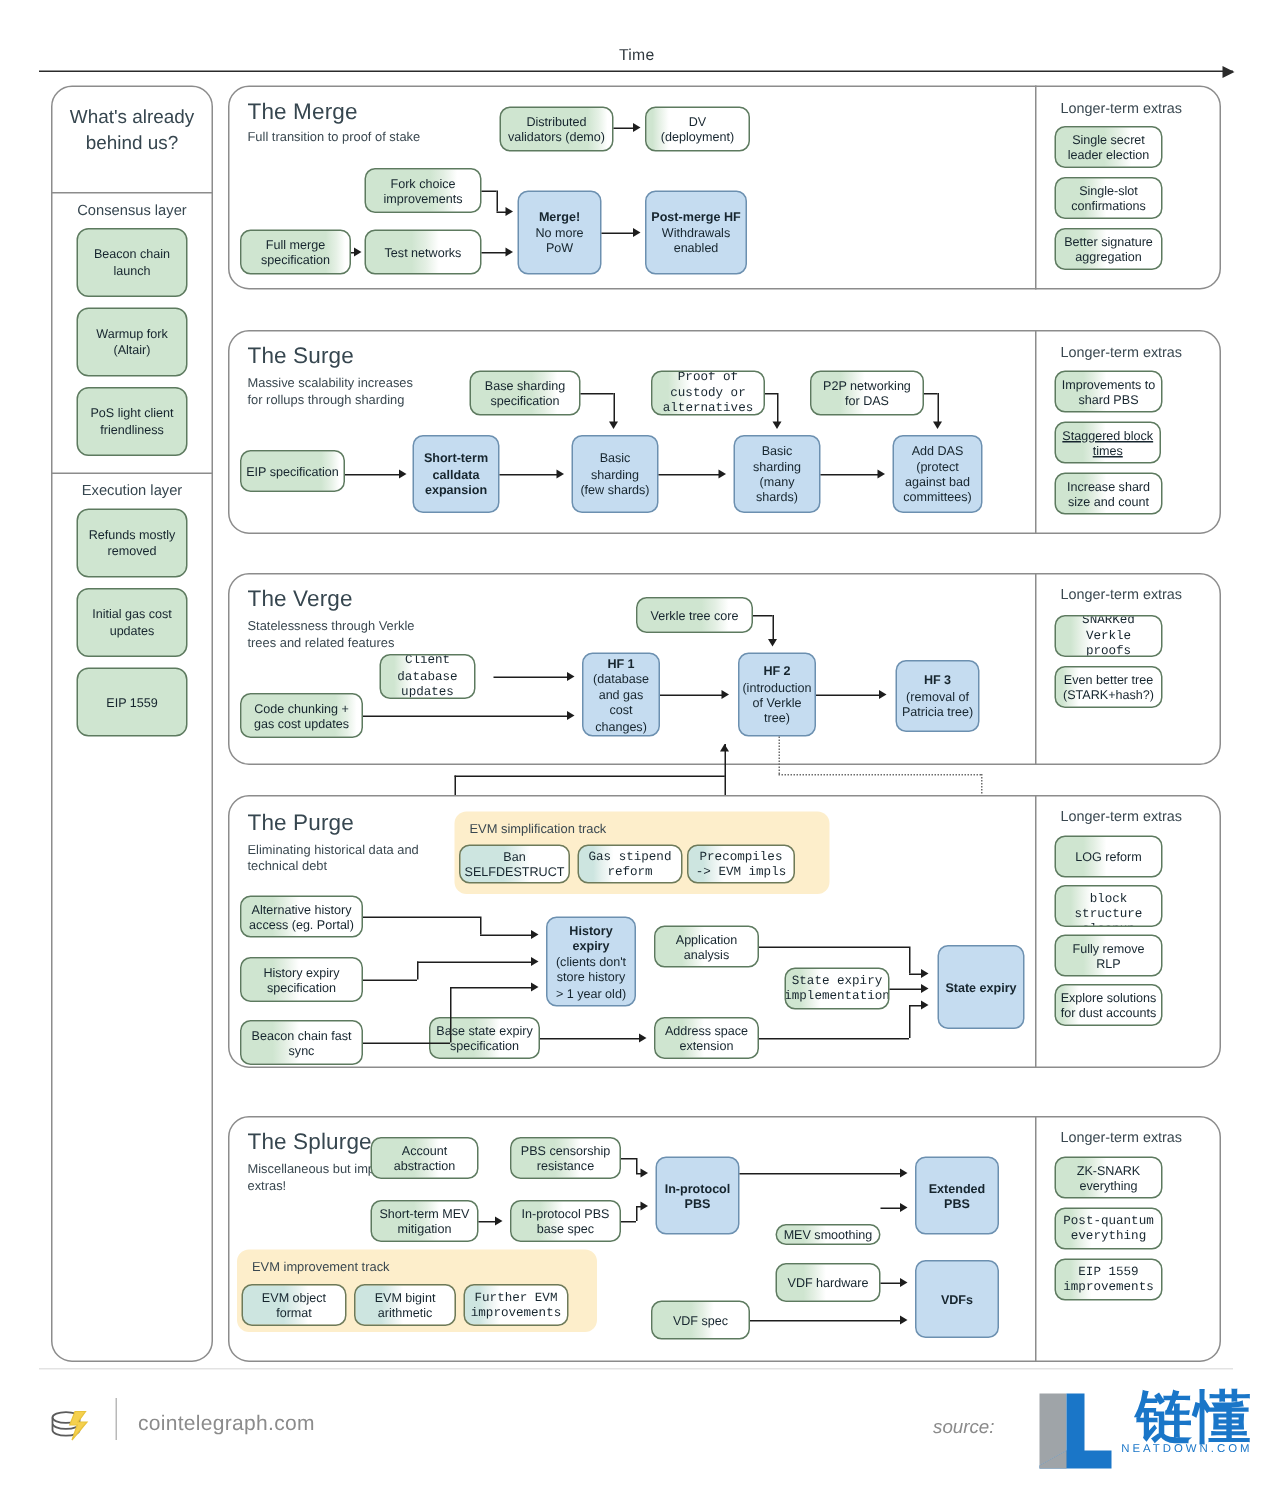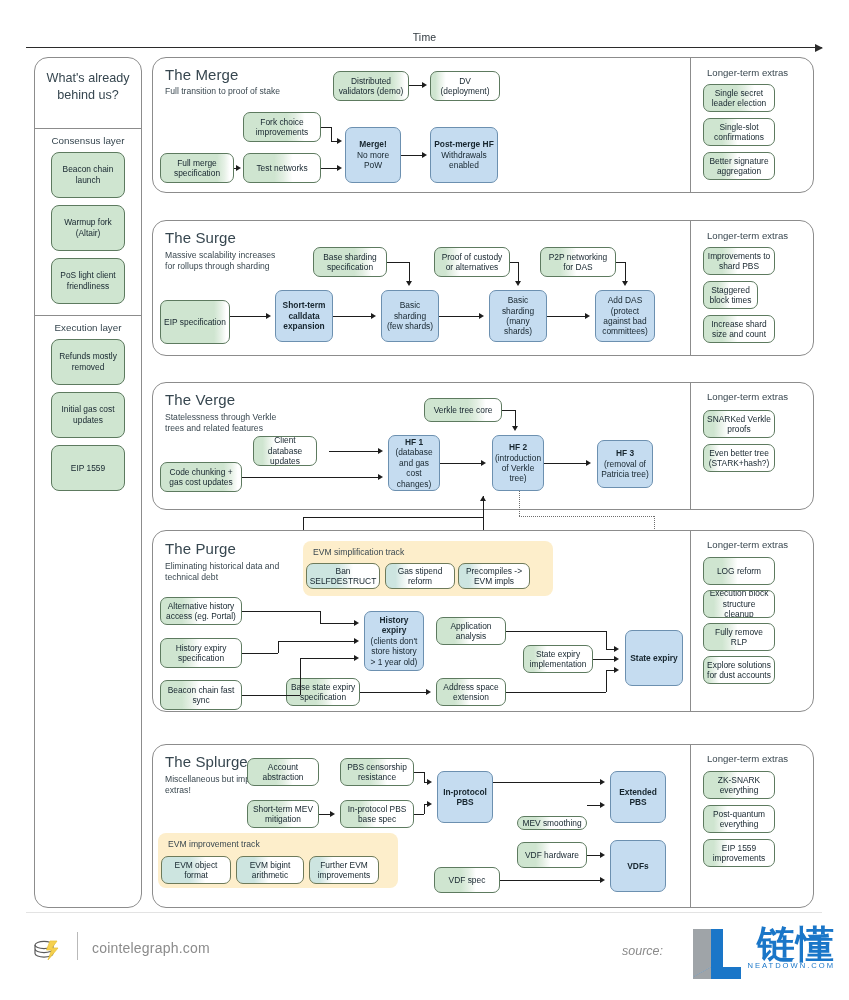--- a/index.html
+++ b/index.html
@@ -118,21 +118,21 @@
     overflow: hidden;
   }
   
   .node.g {
     border-color: #5d7a5f;
   }
   .node.p85    { background: linear-gradient(to right, #cfe5d0 0%, #cfe5d0 78%, #e6f1e6 88%, #fff 96%); }
   .node.p65    { background: linear-gradient(to right, #cfe5d0 0%, #cfe5d0 56%, #e3efe3 68%, #fff 80%); }
   .node.p50    { background: linear-gradient(to right, #cfe5d0 0%, #cfe5d0 40%, #e3efe3 52%, #fff 64%); }
   .node.p35    { background: linear-gradient(to right, #cfe5d0 0%, #cfe5d0 26%, #e3efe3 36%, #fff 48%); }
-  .node.p22    { background: linear-gradient(to right, #cfe5d0 0%, #cfe5d0 14%, #e3efe3 22%, #fff 34%); }
+  .node.p22    { background: linear-gradient(to right, #cfe5d0 0%, #cfe5d0 14%, #e3efe3 22%, #fff 34%); font-family: Liberation Mono, monospace; }
   .node.p12    { background: linear-gradient(to right, #cfe5d0 0%, #cfe5d0 6%, #e3efe3 12%, #fff 22%); }
 
   .node.blue {
     background: #c5dcf0;
     border-color: #6c90b0;
     font-size: 8.4px;
   }
   .node.blue b { font-weight: bold; }
 
   
@@ -282,21 +282,21 @@
 
   <div class="panel" style="left:152px; top:220px; width:662px; height:136px;"></div>
   <div class="panel-divider" style="left:690px; top:220px; height:136px;"></div>
 
   <div class="section-title" style="left:165px; top:229px;">The Surge</div>
   <div class="section-sub" style="left:165px; top:250px;">Massive scalability increases for rollups through sharding</div>
 
   <div class="node g p65" style="left:313px; top:247px; width:74px; height:30px;">Base sharding specification</div>
   <div class="node g p22" style="left:434px; top:247px; width:76px; height:30px;">Proof of custody or alternatives</div>
   <div class="node g p35" style="left:540px; top:247px; width:76px; height:30px;">P2P networking for DAS</div>
-  <div class="node g p85" style="left:160px; top:300px; width:70px; height:44px;">EIP specification</div>
+  <div class="node g p85" style="left:160px; top:300px; width:70px; height:28px;">EIP specification</div>
 
   <div class="node blue" style="left:275px; top:290px; width:58px; height:52px;">
     <b>Short-term calldata expansion</b>
   </div>
   <div class="node blue" style="left:381px; top:290px; width:58px; height:52px;">
     <span>Basic sharding (few shards)</span>
   </div>
   <div class="node blue" style="left:489px; top:290px; width:58px; height:52px;">
     <span>Basic sharding (many shards)</span>
   </div>
@@ -320,21 +320,21 @@
   <div class="conn h" style="left:510px; top:262px; width:8px;"></div>
   <div class="conn v" style="left:518px; top:262px; height:20px;"></div>
   <div class="arrow-d" style="left:515px; top:281px;"></div>
 
   <div class="conn h" style="left:616px; top:262px; width:9px;"></div>
   <div class="conn v" style="left:625px; top:262px; height:20px;"></div>
   <div class="arrow-d" style="left:622px; top:281px;"></div>
 
   <div class="extras-title" style="left:707px; top:230px;">Longer-term extras</div>
   <div class="node g p35" style="left:703px; top:247px; width:72px; height:28px;">Improvements to shard PBS</div>
-  <div class="node g p35" style="left:703px; top:281px; width:55px; height:28px;">Staggered block times</div>
+  <div class="node g p35" style="left:703px; top:281px; width:71px; height:28px;text-decoration:underline;">Staggered block times</div>
   <div class="node g p35" style="left:703px; top:315px; width:72px; height:28px;">Increase shard size and count</div>
 
   <div class="panel" style="left:152px; top:382px; width:662px; height:128px;"></div>
   <div class="panel-divider" style="left:690px; top:382px; height:128px;"></div>
 
   <div class="section-title" style="left:165px; top:391px;">The Verge</div>
   <div class="section-sub" style="left:165px; top:412px;">Statelessness through Verkle trees and related features</div>
 
   <div class="node g p65" style="left:424px; top:398px; width:78px; height:24px;">Verkle tree core</div>
   <div class="node g p22" style="left:253px; top:436px; width:64px; height:30px;">Client database updates</div>

